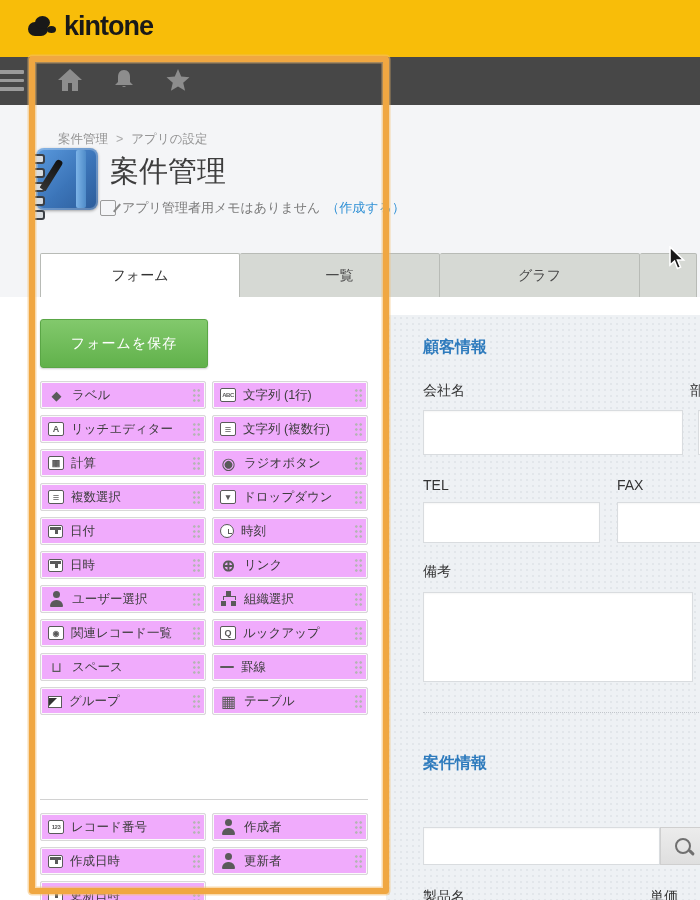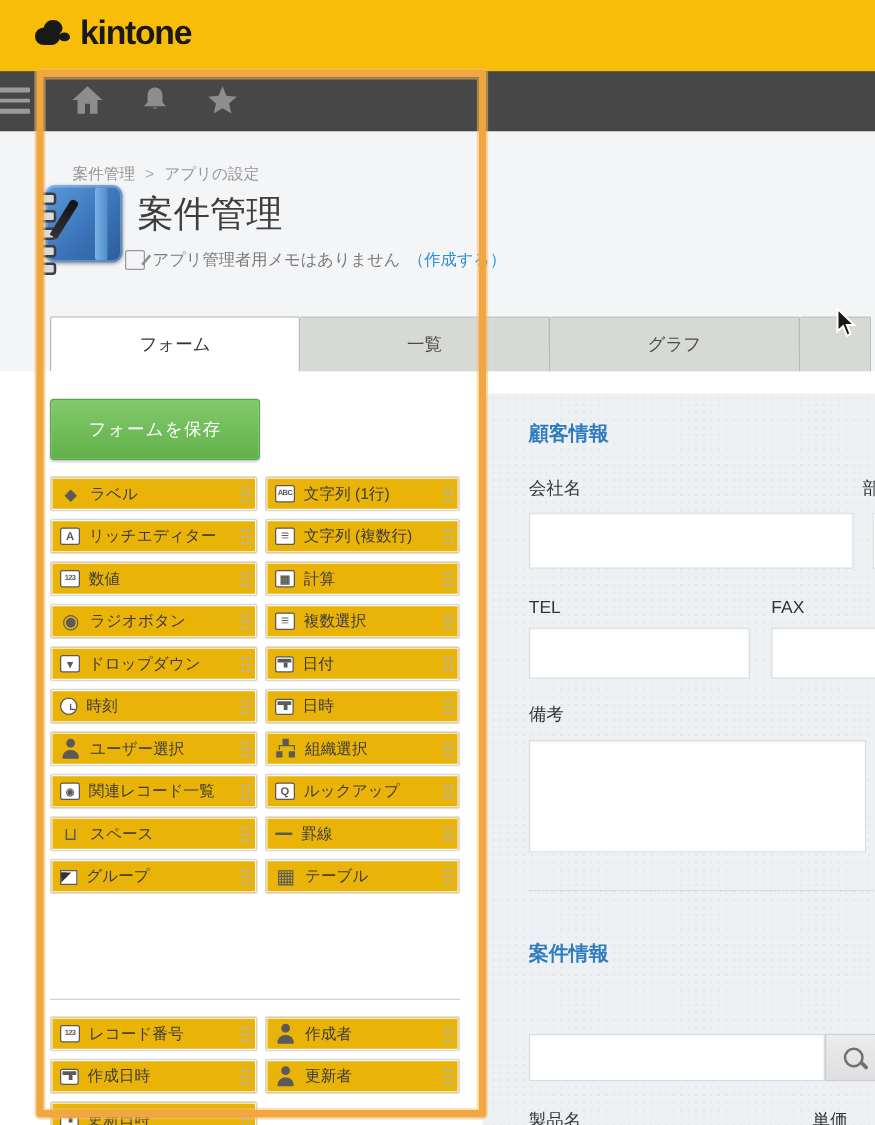--- a/index.html
+++ b/index.html
@@ -46,21 +46,21 @@
   .tab.partial{width:57px;}
   .tab-under{position:absolute;left:0;top:297px;width:700px;height:18px;background:#fff;}
   
   .left-panel{position:absolute;left:0;top:298px;width:386px;height:602px;background:#fff;}
   .save-btn{position:absolute;left:40px;top:21px;width:166px;height:47px;border:1px solid #5aa646;border-radius:3px;
     background:linear-gradient(#82c96c,#61b14b);color:#fff;font-size:14px;display:flex;align-items:center;justify-content:center;
     cursor:pointer;box-shadow:0 1px 2px rgba(0,0,0,.2);letter-spacing:1px;text-align:center;}
   .palette-grid{position:absolute;left:40px;top:83px;width:328px;display:grid;grid-template-columns:166px 156px;column-gap:6px;row-gap:6px;}
   .palette-sep{position:absolute;left:40px;top:501px;width:328px;height:1px;background:#d2d2d2;}
   .system-grid{position:absolute;left:40px;top:515px;width:328px;display:grid;grid-template-columns:166px 156px;column-gap:6px;row-gap:6px;}
-  .f-item{height:28px;box-sizing:border-box;background:#eab308;border:1px solid #d8d8d8;border-radius:2px;
+  .f-item{height:28px;box-sizing:border-box;background:#f0abfc;border:1px solid #d8d8d8;border-radius:2px;
     display:flex;align-items:center;padding:0 4px 0 7px;cursor:grab;box-shadow:inset 0 0 0 1px #fafafa;}
   .f-label{font-size:12.5px;color:#3c3c3c;flex:1 1 auto;white-space:nowrap;overflow:hidden;}
   .drag-dots{width:9px;height:15px;flex:0 0 auto;
     background-image:radial-gradient(circle,#b4b4b4 1.2px,transparent 1.4px);background-size:4.5px 5px;}
   
   .f-icon{flex:0 0 auto;width:17px;height:16px;margin-right:7px;display:flex;align-items:center;justify-content:center;color:#5a5a5a;position:relative;}
   .i-text-single,.i-rich-editor,.i-text-multi,.i-number,.i-calc,.i-multi-select,.i-dropdown,.i-related-records,.i-lookup,.i-checkbox{
     border:1.5px solid #5a5a5a;border-radius:2px;width:14px;height:12px;background:#fff;font-weight:bold;}
   .i-tag::before{content:"◆";font-size:13px;}
   .i-text-single::before{content:"ABC";font-size:6px;letter-spacing:-.5px;}
@@ -201,25 +201,20 @@
         <span class="f-icon i-rich-editor"></span>
         <span class="f-label">リッチエディター</span>
         <span class="drag-dots"></span>
       </div>
       <div class="f-item">
         <span class="f-icon i-text-multi"></span>
         <span class="f-label">文字列 (複数行)</span>
         <span class="drag-dots"></span>
       </div>
       <div class="f-item">
-        <span class="f-icon i-number"></span>
-        <span class="f-label">数値</span>
-        <span class="drag-dots"></span>
-      </div>
-      <div class="f-item">
         <span class="f-icon i-calc"></span>
         <span class="f-label">計算</span>
         <span class="drag-dots"></span>
       </div>
       <div class="f-item">
         <span class="f-icon i-radio"></span>
         <span class="f-label">ラジオボタン</span>
         <span class="drag-dots"></span>
       </div>
       <div class="f-item">
@@ -238,20 +233,25 @@
         <span class="drag-dots"></span>
       </div>
       <div class="f-item">
         <span class="f-icon i-time"></span>
         <span class="f-label">時刻</span>
         <span class="drag-dots"></span>
       </div>
       <div class="f-item">
         <span class="f-icon i-datetime"></span>
         <span class="f-label">日時</span>
+        <span class="drag-dots"></span>
+      </div>
+      <div class="f-item">
+        <span class="f-icon i-link"></span>
+        <span class="f-label">リンク</span>
         <span class="drag-dots"></span>
       </div>
       <div class="f-item">
         <span class="f-icon i-user-select"></span>
         <span class="f-label">ユーザー選択</span>
         <span class="drag-dots"></span>
       </div>
       <div class="f-item">
         <span class="f-icon i-org-select"></span>
         <span class="f-label">組織選択</span>

